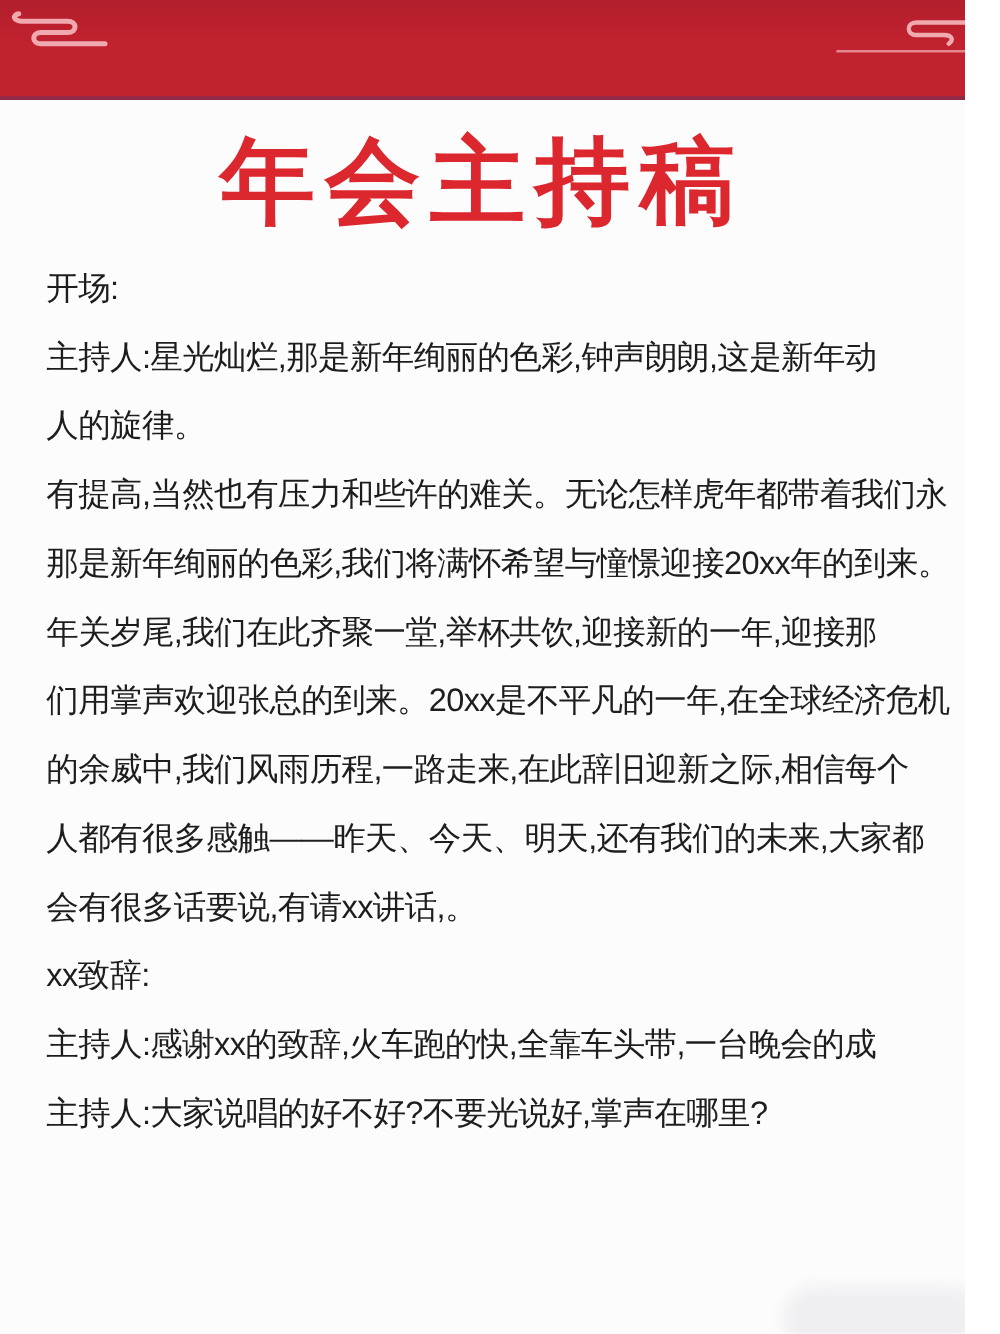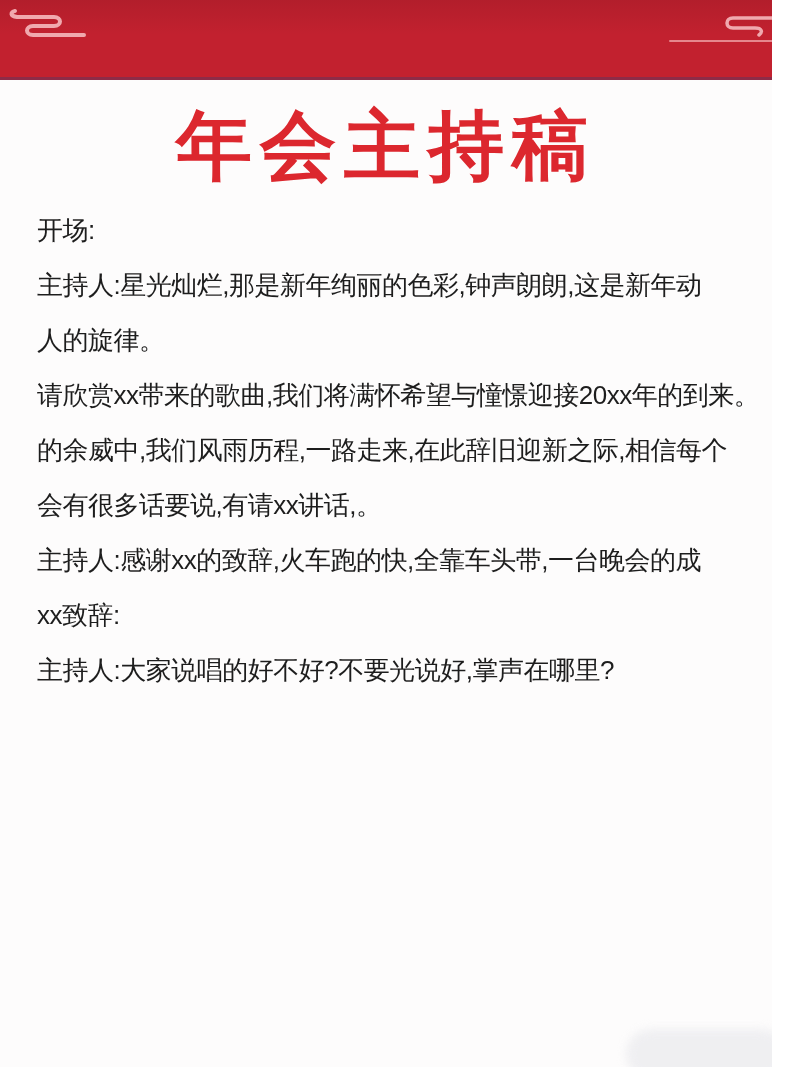--- a/index.html
+++ b/index.html
@@ -92,23 +92,27 @@
       <path d="M10,33 H112" stroke-width="2" opacity="0.75"></path>
     </svg>
   </header>
 
   <h1 class="title">年会主持稿</h1>
 
   <main class="body-text">
       <div class="line">开场:</div>
       <div class="line">主持人:星光灿烂,那是新年绚丽的色彩,钟声朗朗,这是新年动</div>
       <div class="line">人的旋律。</div>
-      <div class="line">请欣赏xx带来的歌曲,我们将满怀希望与憧憬迎接20xx年的到来。</div>
+      <div class="line">有提高,当然也有压力和些许的难关。无论怎样虎年都带着我们永</div>
+      <div class="line">那是新年绚丽的色彩,我们将满怀希望与憧憬迎接20xx年的到来。</div>
+      <div class="line">年关岁尾,我们在此齐聚一堂,举杯共饮,迎接新的一年,迎接那</div>
+      <div class="line">们用掌声欢迎张总的到来。20xx是不平凡的一年,在全球经济危机</div>
       <div class="line">的余威中,我们风雨历程,一路走来,在此辞旧迎新之际,相信每个</div>
+      <div class="line">人都有很多感触——昨天、今天、明天,还有我们的未来,大家都</div>
       <div class="line">会有很多话要说,有请xx讲话,。</div>
+      <div class="line">xx致辞:</div>
       <div class="line">主持人:感谢xx的致辞,火车跑的快,全靠车头带,一台晚会的成</div>
-      <div class="line">xx致辞:</div>
       <div class="line">主持人:大家说唱的好不好?不要光说好,掌声在哪里?</div>
     </main>
 
   <div class="corner-smudge"></div>
 
 </div>
 
 </body></html>

